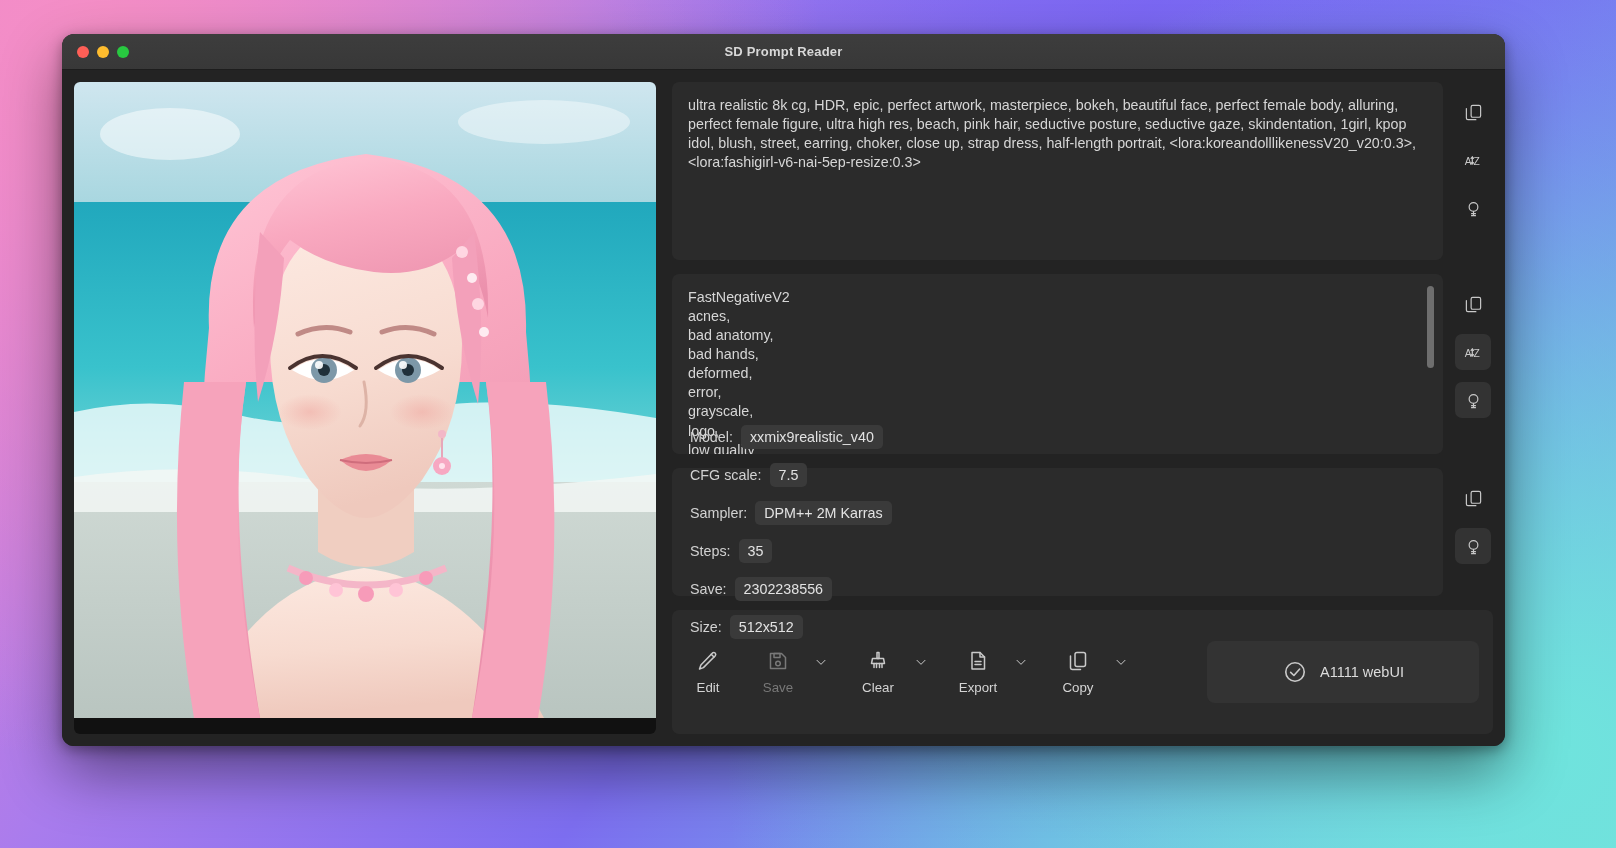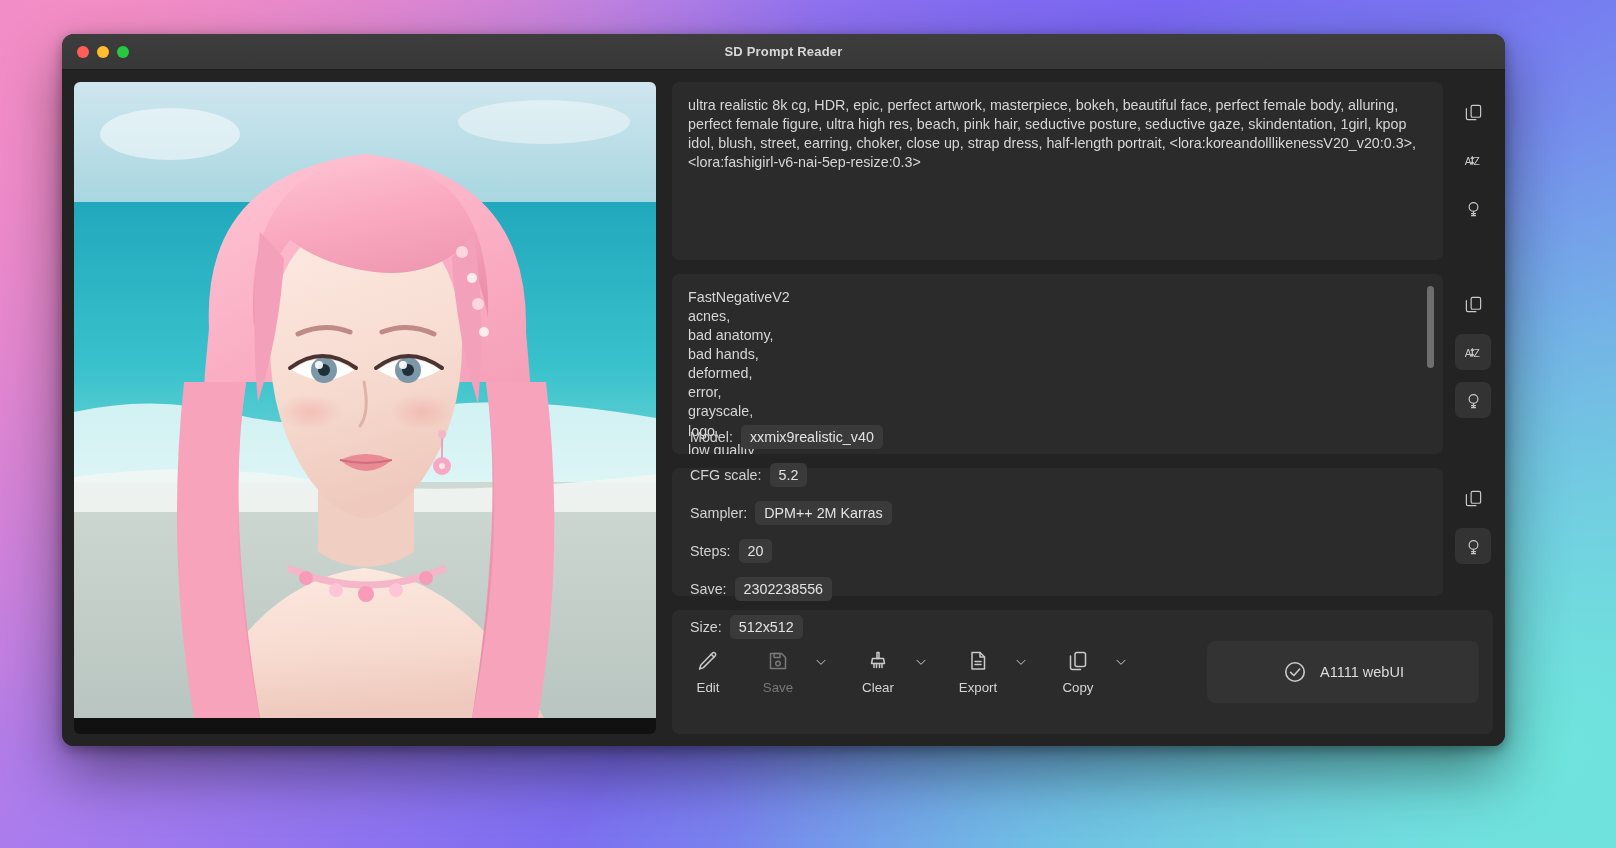--- a/index.html
+++ b/index.html
@@ -427,30 +427,30 @@
       <div class="row row-params">
         <div class="panel">
           <div class="params">
 
             <div class="param">
               <span class="param-label">Model:</span>
               <span class="param-value">xxmix9realistic_v40</span>
             </div>
             <div class="param">
               <span class="param-label">CFG scale:</span>
-              <span class="param-value">5.2</span>
+              <span class="param-value">7.5</span>
             </div>
 
             <div class="param">
               <span class="param-label">Sampler:</span>
               <span class="param-value">DPM++ 2M Karras</span>
             </div>
             <div class="param">
               <span class="param-label">Steps:</span>
-              <span class="param-value">20</span>
+              <span class="param-value">35</span>
             </div>
 
             <div class="param">
               <span class="param-label">Save:</span>
               <span class="param-value">2302238556</span>
             </div>
             <div class="param">
               <span class="param-label">Size:</span>
               <span class="param-value">512x512</span>
             </div>

